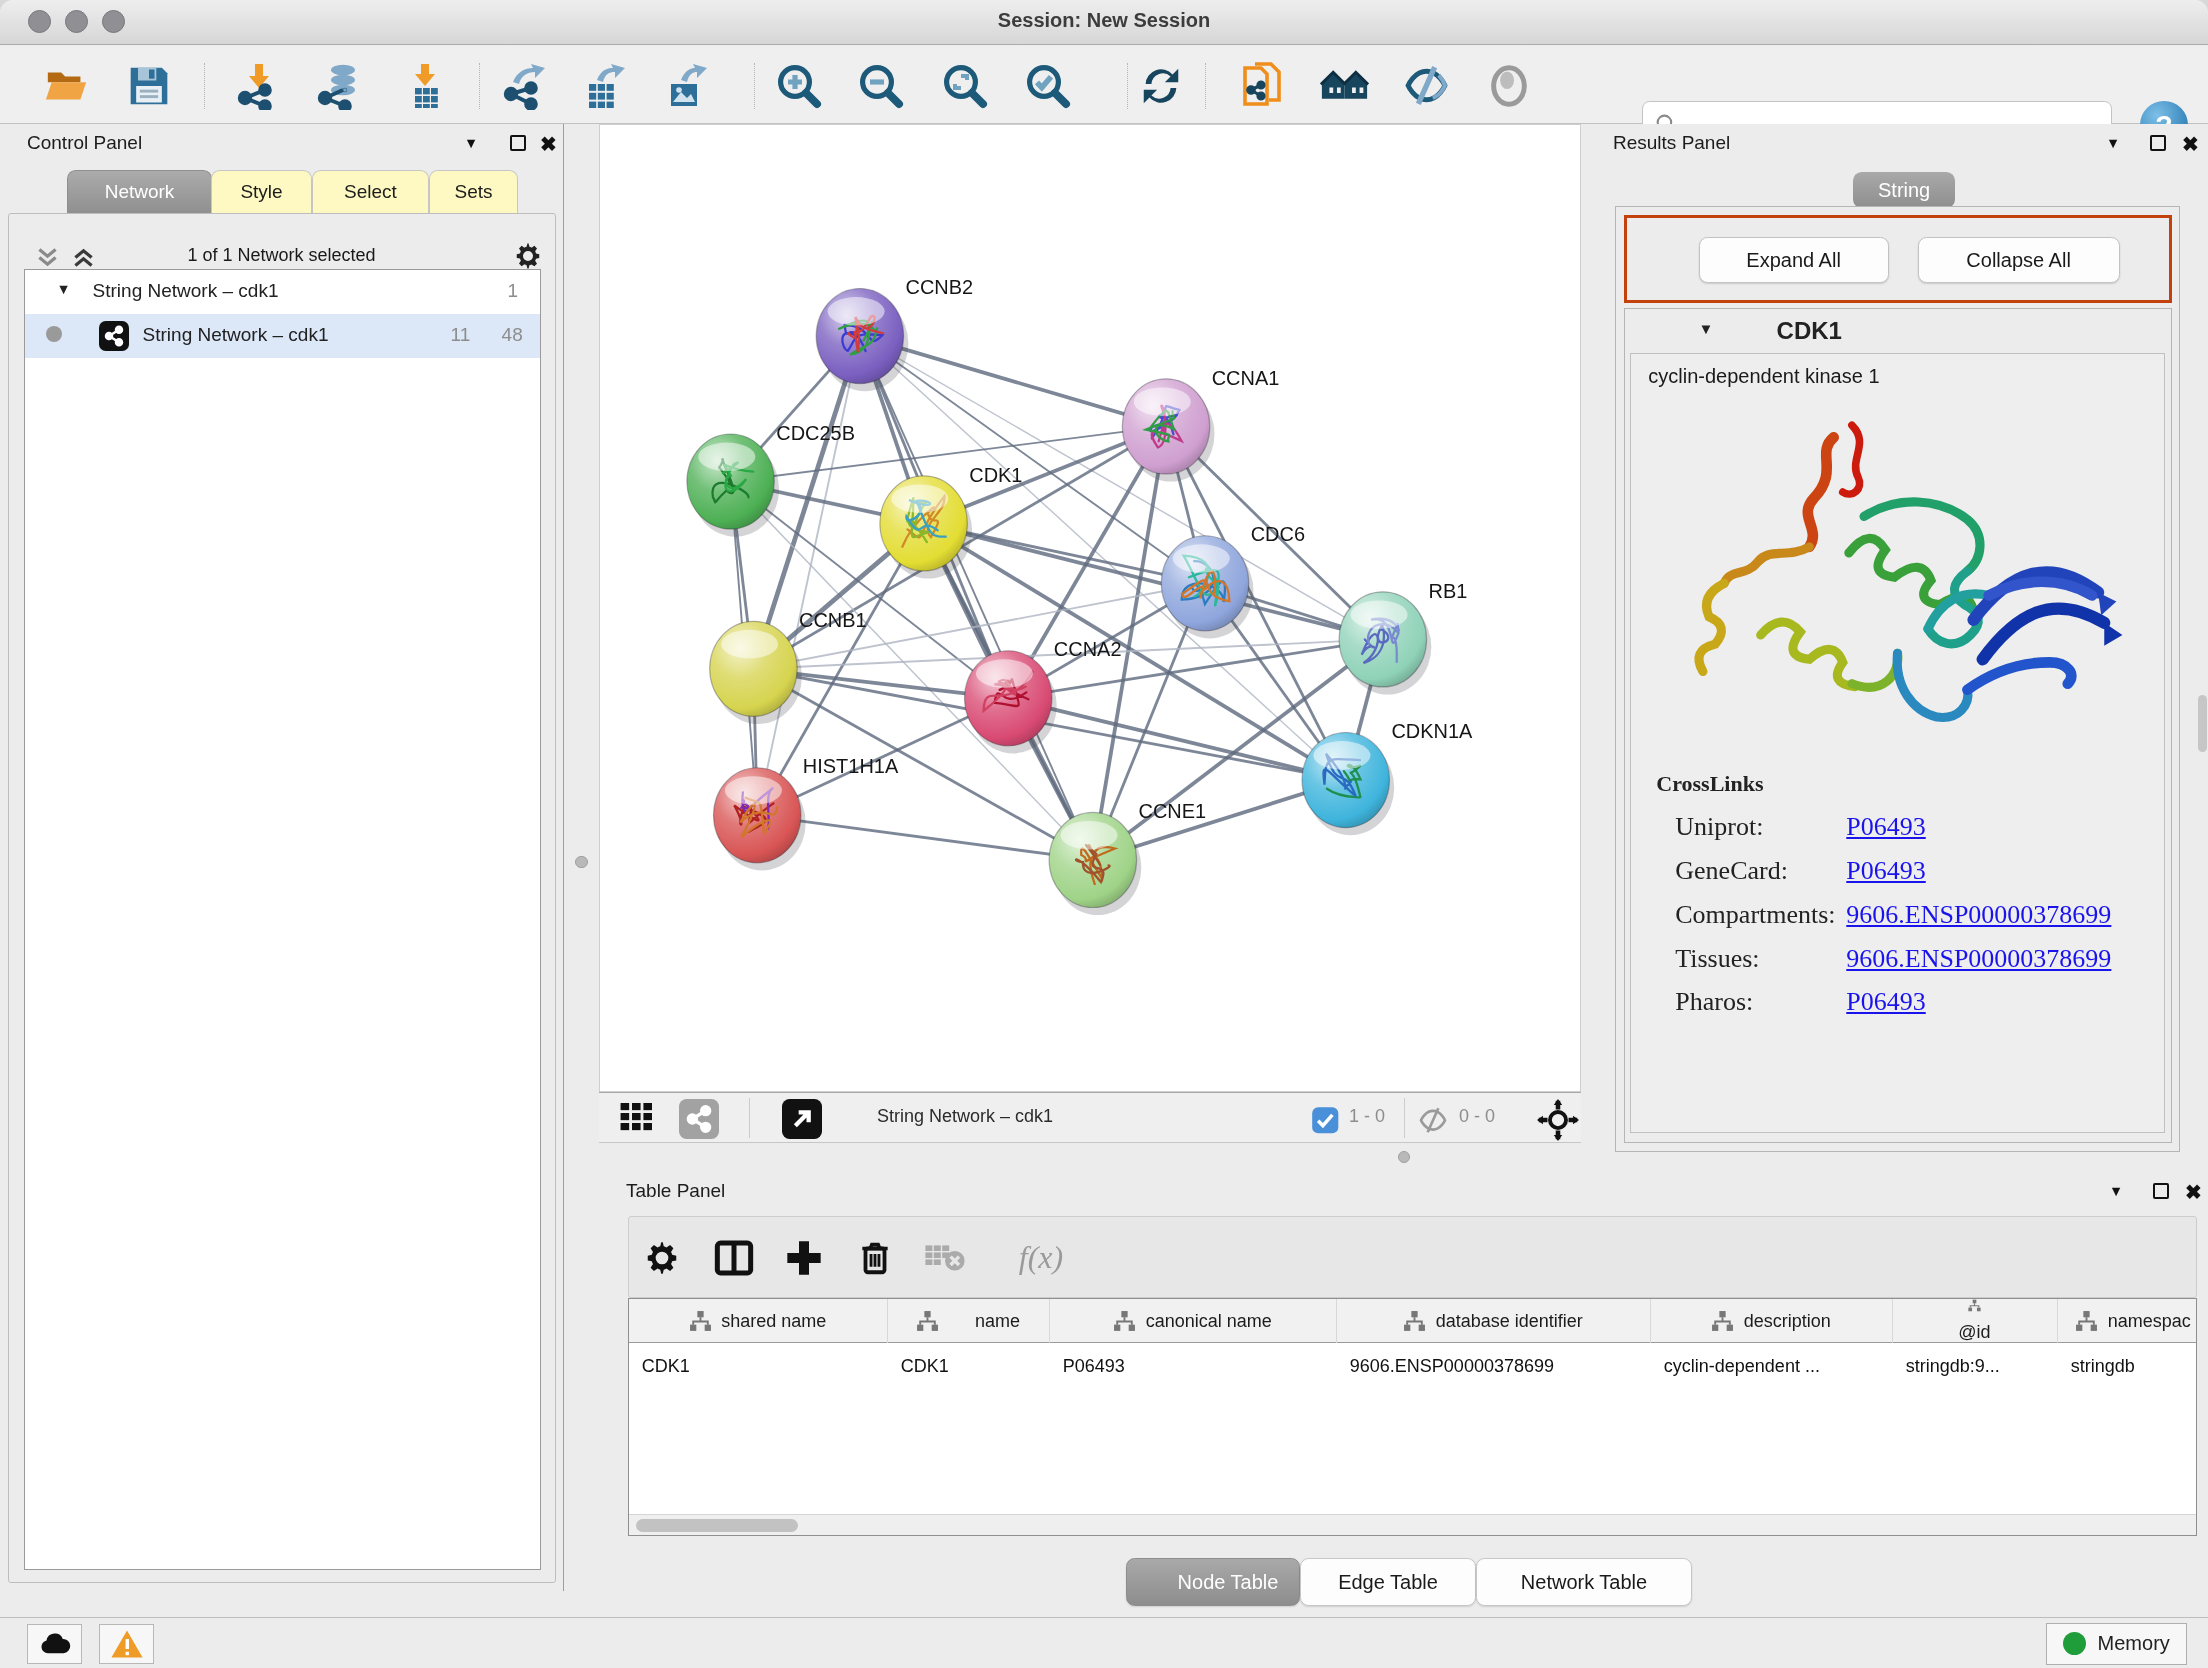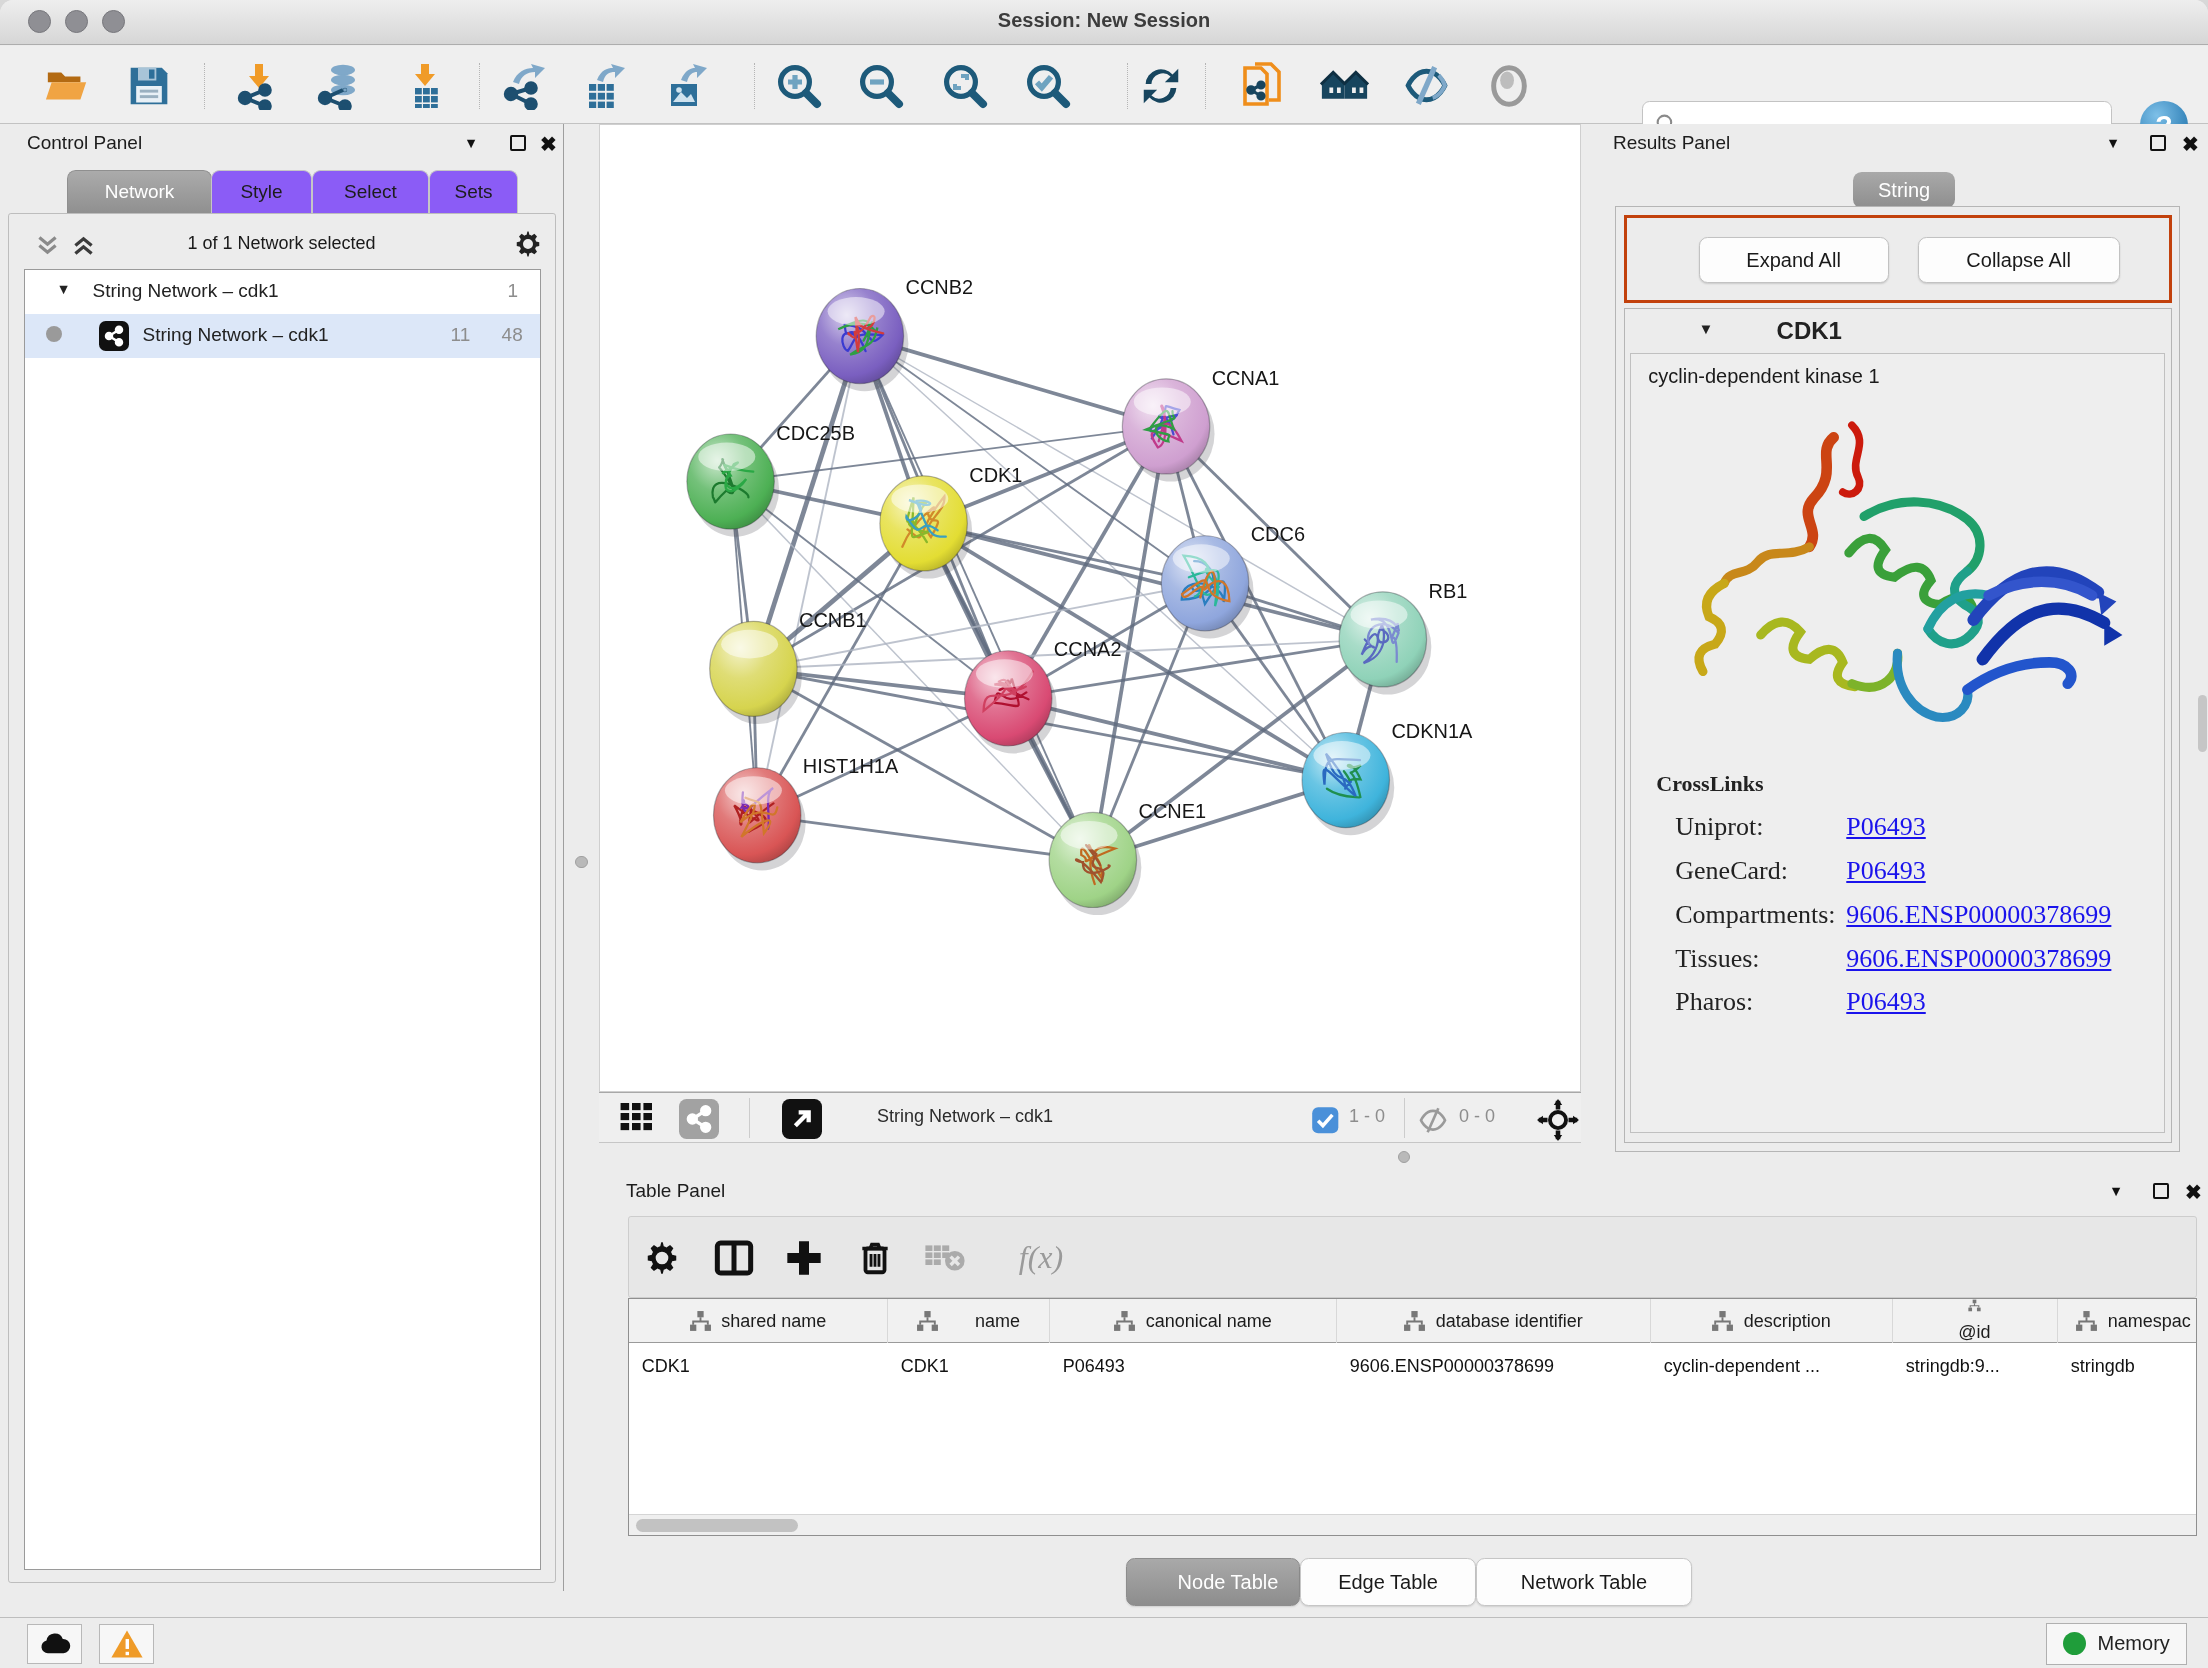--- a/index.html
+++ b/index.html
@@ -36,28 +36,28 @@
   .control-panel { position:absolute; left:0; top:124px; width:563px; height:1467px;
     background:#ececec; }
   .panel-head { position:absolute; left:0; top:0; width:100%; height:42px; }
   .panel-title { position:absolute; left:27px; top:7.6px; font-size:19px; color:#1c1c1c; }
   .ph-caret { position:absolute; top:11.4px; font-size:14.3px; color:#111; }
   .ph-float { position:absolute; top:11.4px; width:16px; height:16px; border:2.4px solid #111;
     border-radius:1.9px; }
   .ph-close { position:absolute; top:7.6px; font-size:20px; font-weight:bold; color:#111; }
 
   .ctab { position:absolute; top:46px; height:44px; border:1px solid #c6c6c6;
-    border-bottom:none; border-radius:8.6px 8.6px 0 0; background:#8b5cf6; color:#1c1c1c;
+    border-bottom:none; border-radius:8.6px 8.6px 0 0; background:#fef9c3; color:#1c1c1c;
     font-size:19px; text-align:center; line-height:42px; }
   .ctab.active { background:linear-gradient(#ababab,#8f8f8f); color:#fff;
     border-color:#8f8f8f; }
 
   .cp-body { position:absolute; left:7.6px; top:89px; width:548px; height:1370px;
     border:1px solid #bdbdbd; border-radius:2.9px; background:#ececec; }
-  .cp-status { position:absolute; left:0; top:4px; width:100%; height:51px;text-decoration:underline; }
+  .cp-status { position:absolute; left:0; top:16px; width:100%; height:51px;text-decoration:underline; }
   .cp-status-text { position:absolute; left:0; top:15px; width:100%; text-align:center;
     font-size:18px; color:#1a1a1a; }
   .net-list { position:absolute; left:15px; top:55px; width:517px; height:1301px;
     background:#fff; border:1px solid #9a9a9a; overflow:hidden; }
   .net-row { position:relative; width:100%; height:44px; font-size:19px; }
   .net-row .rlabel { position:absolute; top:9.5px; }
   .net-row .rnum { position:absolute; top:9.5px; color:#8d8d8d; }
   .net-row.selected { background:#dce7f8; }
   .share-badge { position:absolute; left:74px; top:6.7px; width:30px; height:30px;
     background:#111; border-radius:6.7px; }

